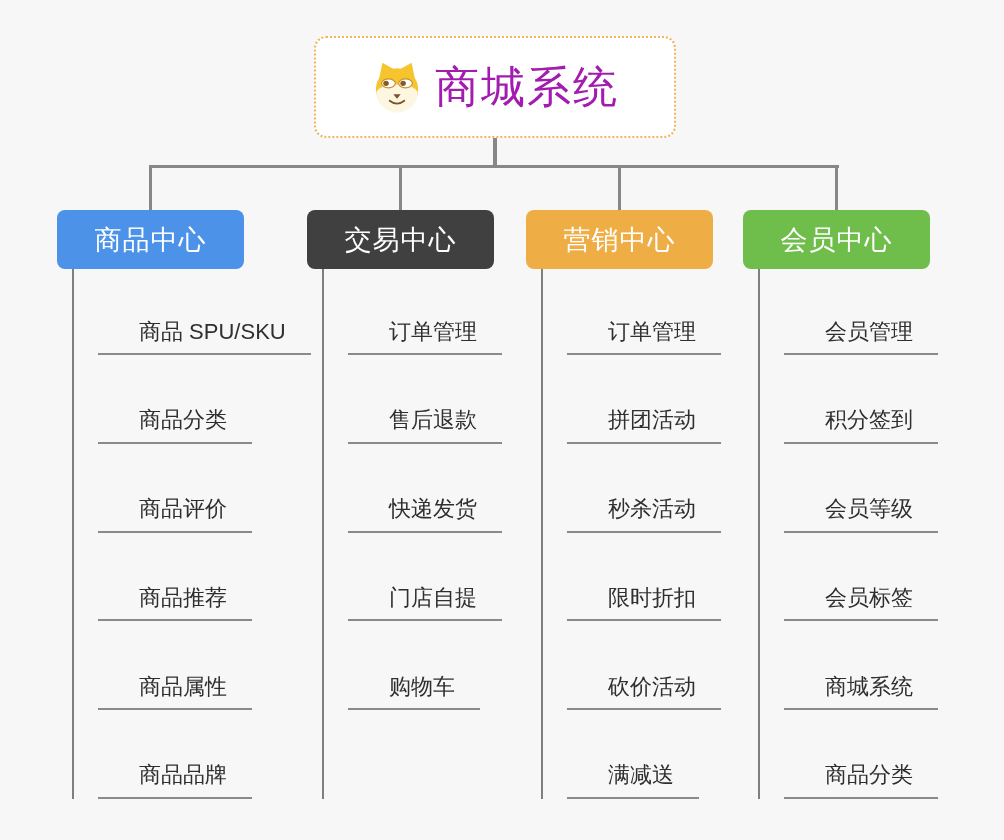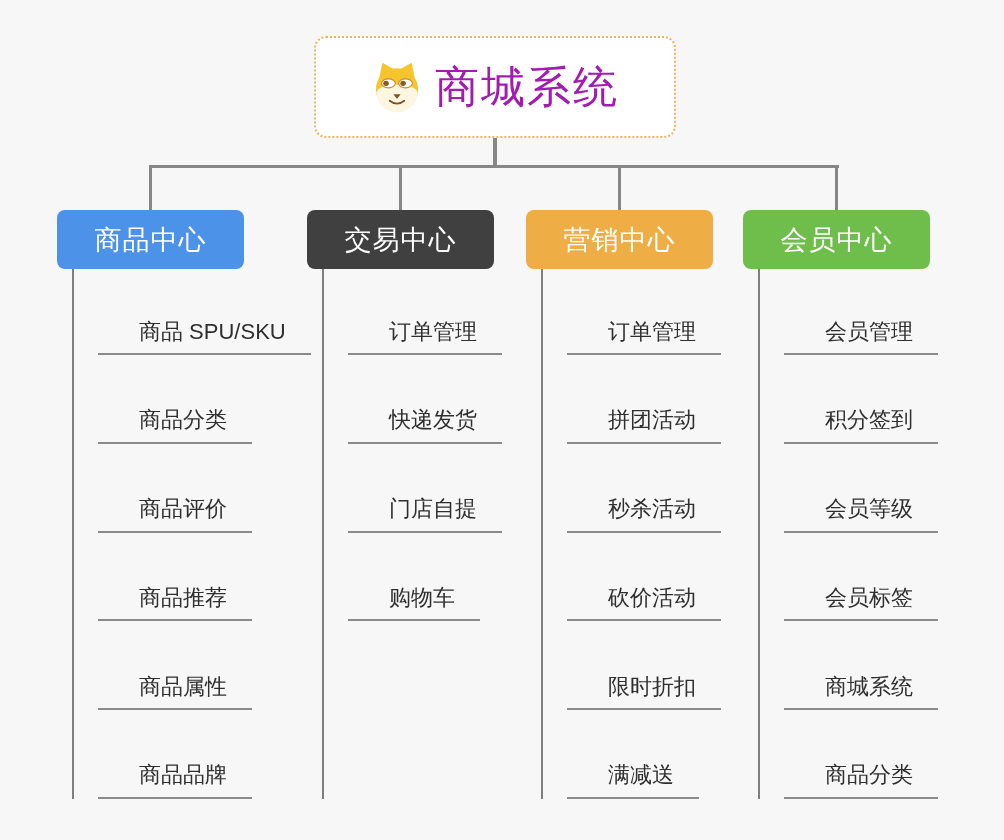--- a/index.html
+++ b/index.html
@@ -156,20 +156,23 @@
     <div class="connector drop" style="left: 92px;"></div>
     <div class="cat-box" style="background: #404040;">
       <span>交易中心</span>
     </div>
     <div class="vline"></div>
     <div class="leaves">
   <div class="leaf">
     <span class="leaf-label">订单管理</span>
   </div>
 
+  <div class="leaf">
+    <span class="leaf-label">售后退款</span>
+  </div>
 
   <div class="leaf">
     <span class="leaf-label">快递发货</span>
   </div>
 
   <div class="leaf">
     <span class="leaf-label">门店自提</span>
   </div>
 
   <div class="leaf">
@@ -192,25 +195,25 @@
 
   <div class="leaf">
     <span class="leaf-label">拼团活动</span>
   </div>
 
   <div class="leaf">
     <span class="leaf-label">秒杀活动</span>
   </div>
 
   <div class="leaf">
+    <span class="leaf-label">限时折扣</span>
+  </div>
+
+  <div class="leaf">
     <span class="leaf-label">砍价活动</span>
-  </div>
-
-  <div class="leaf">
-    <span class="leaf-label">限时折扣</span>
   </div>
 
   <div class="leaf">
     <span class="leaf-label">满减送</span>
   </div>
 </div>
   </div>
 
   <div class="branch" style="left: 743px;">
     <div class="connector drop" style="left: 92px;"></div>

